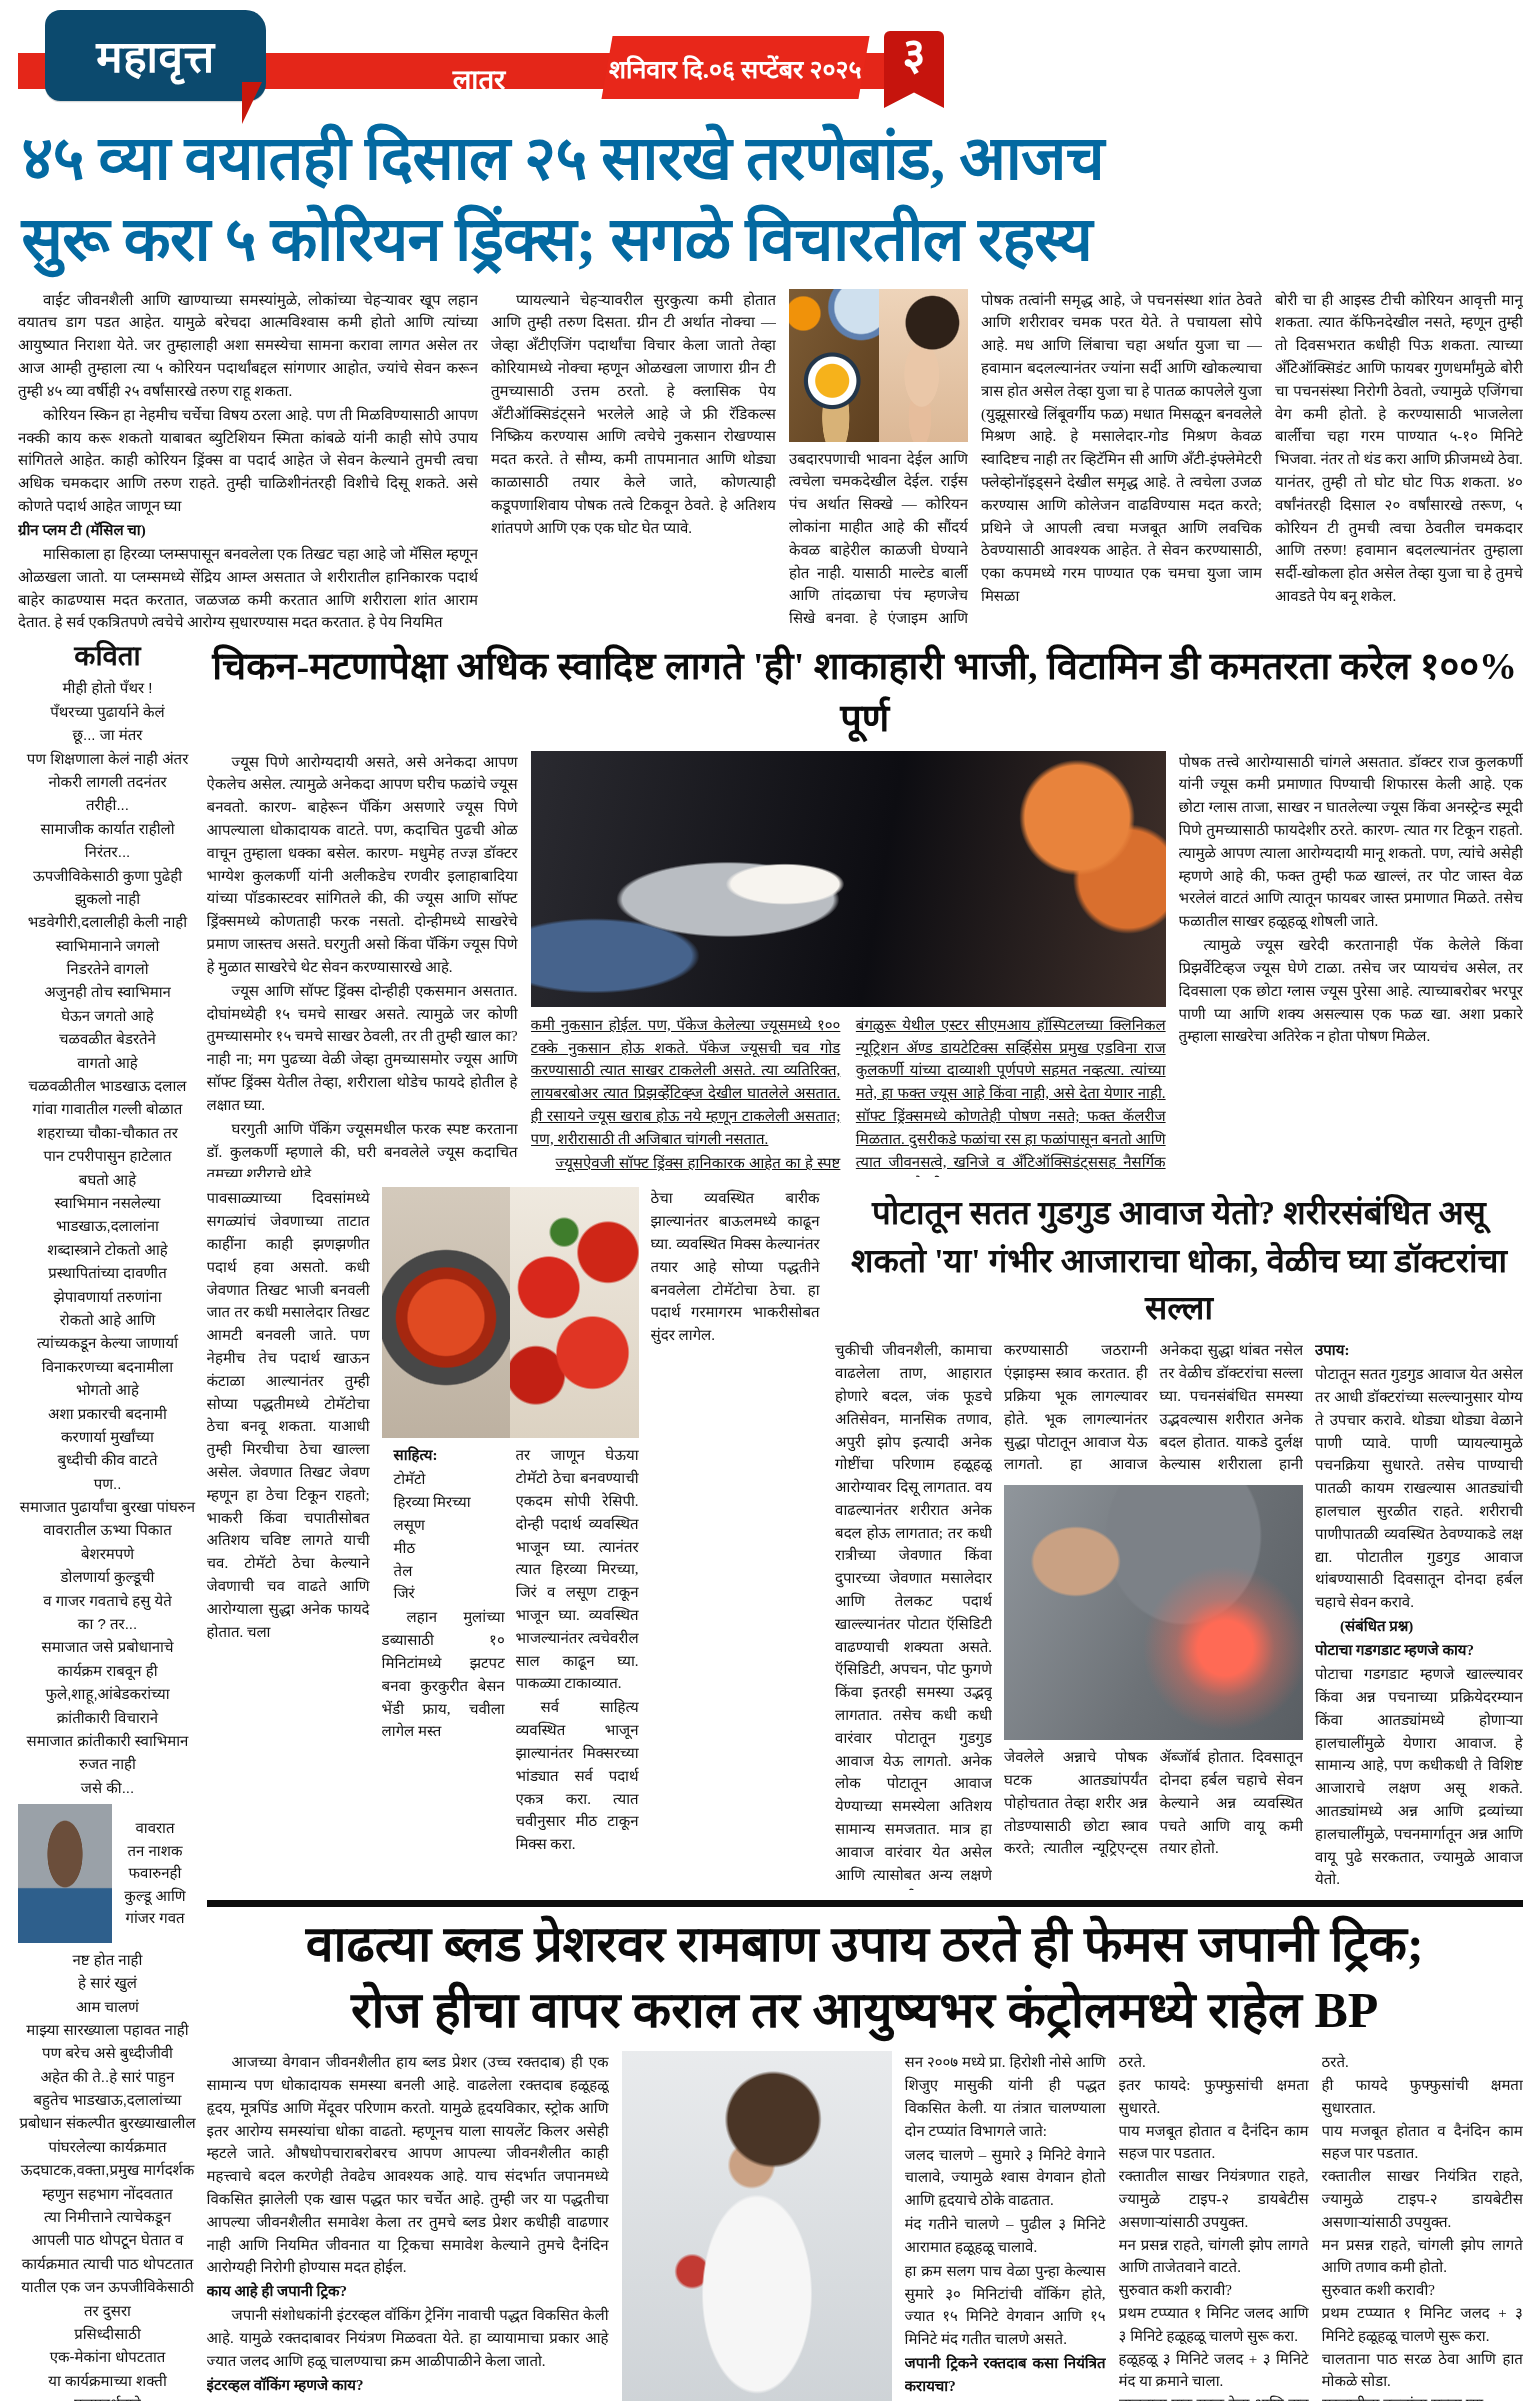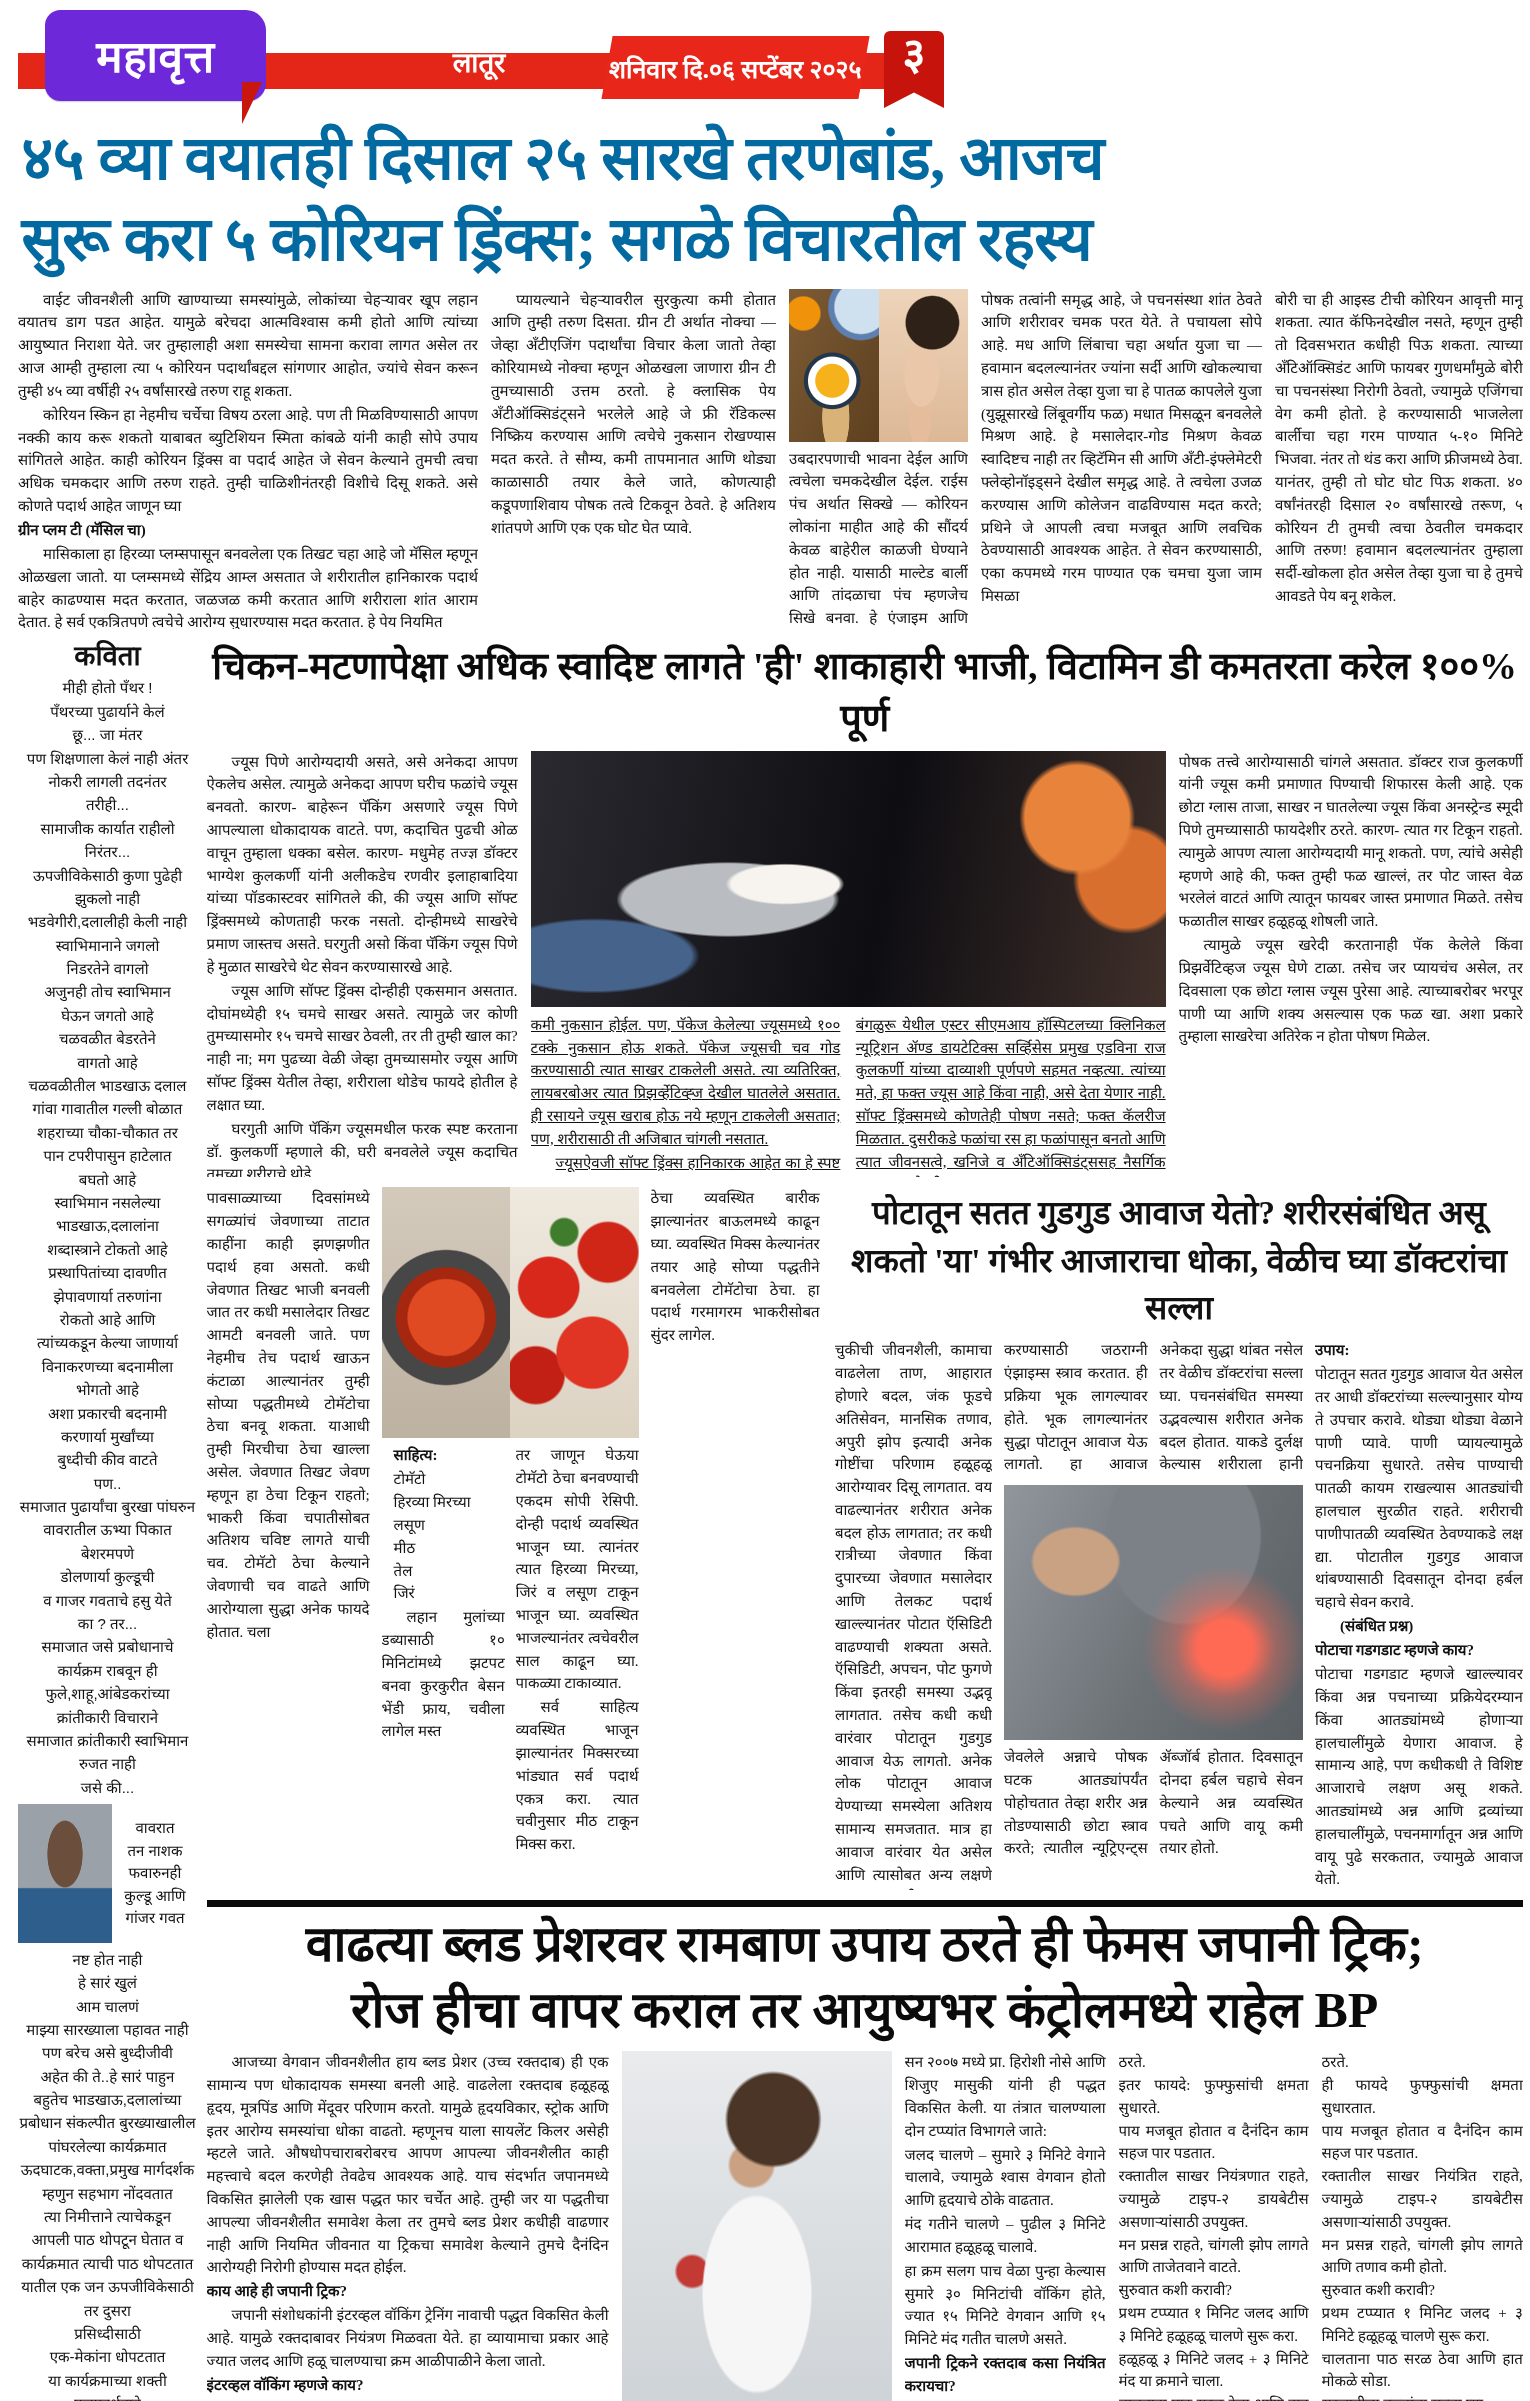--- a/index.html
+++ b/index.html
@@ -2,24 +2,24 @@
 <html style="font-size:9.6px"><head>
 <meta charset="utf-8">
 <style>
   html,body{margin:0;padding:0;background:#ffffff;}
   body{width:1530px;height:2401px;position:relative;font-family:"Liberation Serif","DejaVu Serif",serif;color:#111;overflow:hidden;}
   .page{position:absolute;inset:0;padding:0 7.2px 0 18px;box-sizing:border-box;}
 
   
   .hdr{position:relative;height:112px;}
   .hdr-band{position:absolute;left:0;top:53px;width:920px;height:36px;background:#e42619;}
-  .mast{position:absolute;left:27px;top:9.6px;width:221px;height:91px;background:#6d28d9;border-radius:15.5px 20.3px 18px 15.5px;display:flex;align-items:center;justify-content:center;box-shadow:0 1.2px 0 rgba(0,0,0,.15);}
+  .mast{position:absolute;left:27px;top:9.6px;width:221px;height:91px;background:#0c4a6e;border-radius:15.5px 20.3px 18px 15.5px;display:flex;align-items:center;justify-content:center;box-shadow:0 1.2px 0 rgba(0,0,0,.15);}
   .mast:after{content:"";position:absolute;left:197px;top:72px;border-left:20.3px solid #c8170c;border-bottom:42px solid transparent;}
   .mast-title{color:#fff;font-weight:800;font-size:44px;letter-spacing:0.6px;}
-  .city{position:absolute;left:395px;top:43px;width:132px;text-align:center;color:#fff;font-weight:800;font-size:27.5px;}
+  .city{position:absolute;left:395px;top:60px;width:132px;text-align:center;color:#fff;font-weight:800;font-size:27.5px;}
   .dateplate{position:absolute;left:589px;top:36px;width:257px;height:63px;background:#e8271a;transform:skewX(-10deg);display:flex;align-items:center;justify-content:center;}
   .dateplate span{transform:skewX(10deg);color:#fff;font-weight:800;font-size:25px;white-space:nowrap;}
   .bookmark{position:absolute;left:866px;top:31px;width:60px;height:77px;background:#c6140d;clip-path:polygon(0 0,100% 0,100% 100%,50% 80%,0 100%);display:flex;align-items:flex-start;justify-content:center;border-radius:6px 6px 0 0;}
   .bookmark span{color:#fff;font-weight:800;font-size:44px;line-height:1.1;}
 
   
   .lead-head{padding:7.2px 3.6px 6px 3.6px;}
   .lead-head div{font-weight:800;font-size:61px;line-height:1.32;color:#0369a1;letter-spacing:-0.6px;white-space:nowrap;}
 
   

